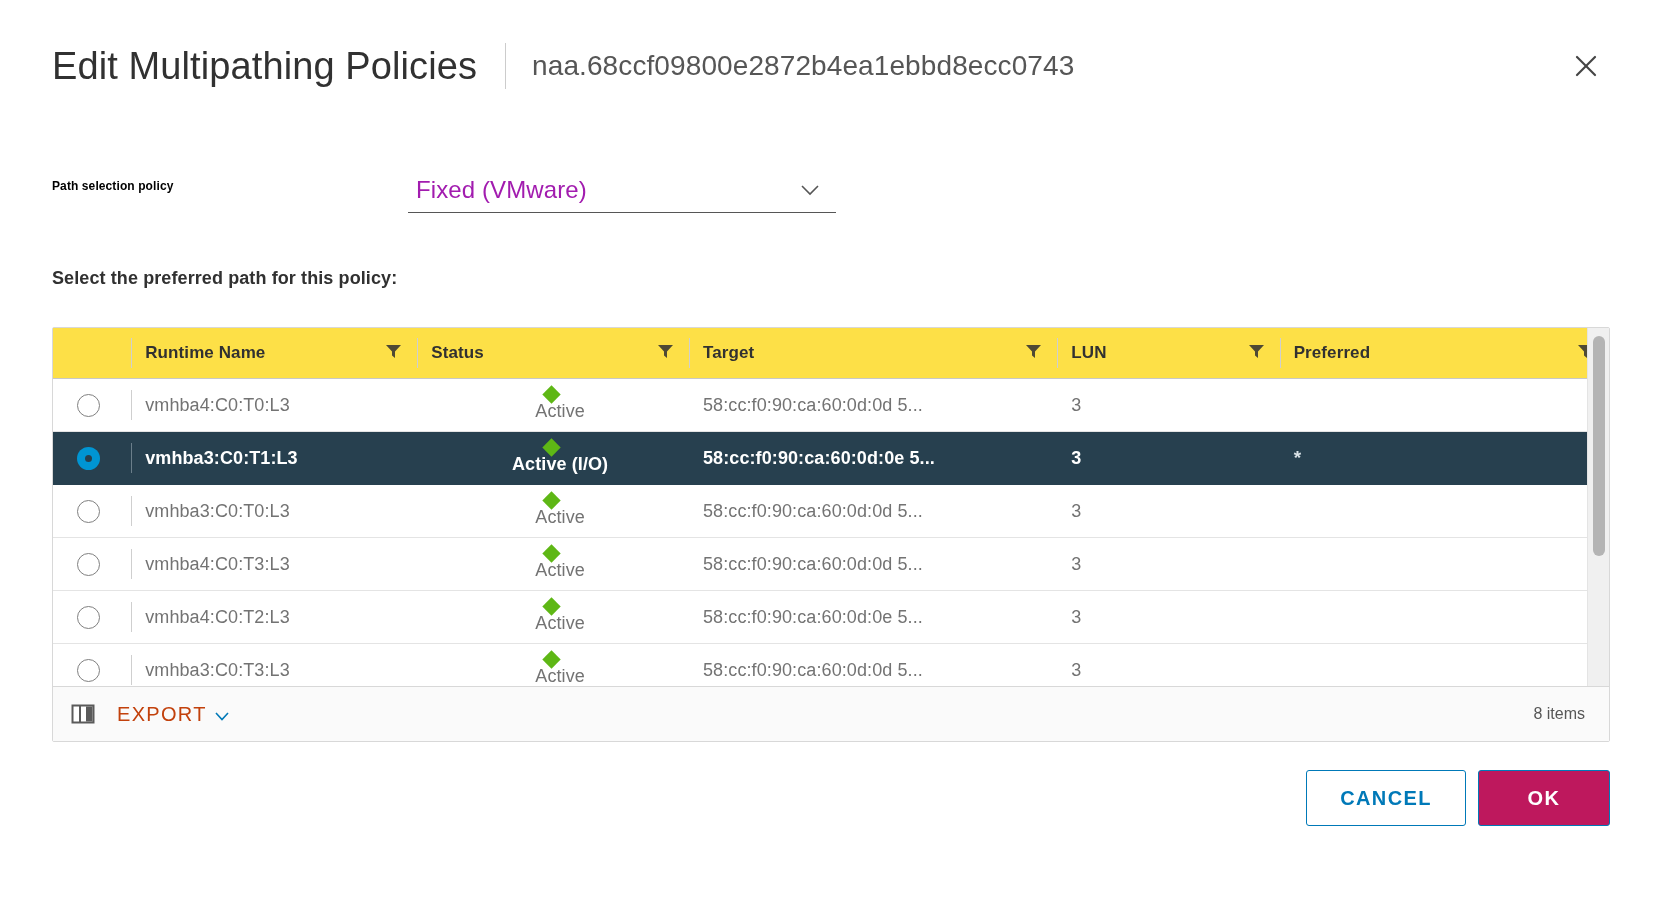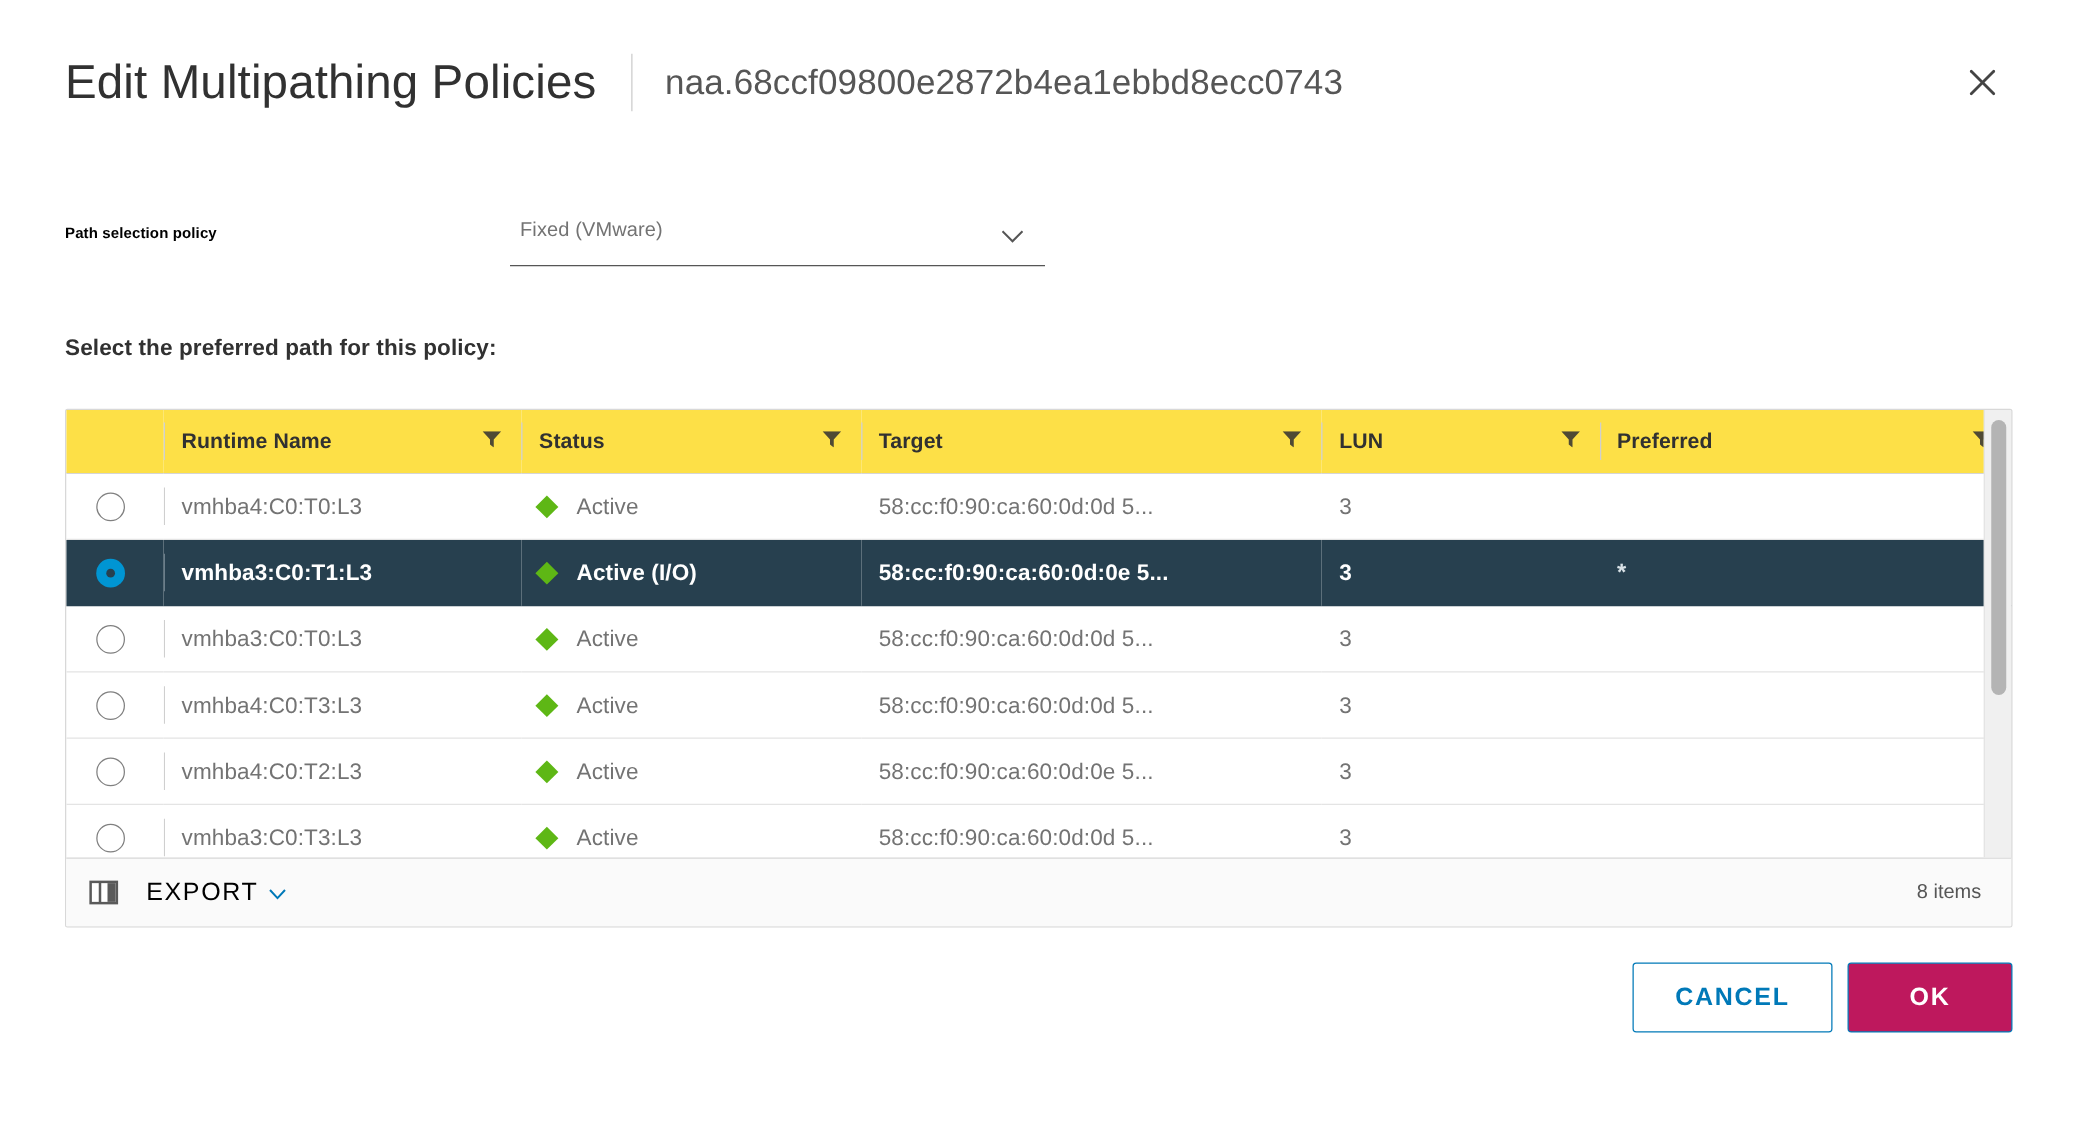--- a/index.html
+++ b/index.html
@@ -101,22 +101,22 @@
     letter-spacing: 0.1px;
   }
   .select-wrap {
     position: relative;
     width: 428px;
     border-bottom: 1px solid #565656;
     height: 42px;
     cursor: pointer;
   }
   .select-value {
-    font-size: 16px;
-    color: #737373;
+    font-size: 24px;
+    color: #a21caf;
     padding: 6px 0 0 8px;
     letter-spacing: 0.1px;
   }
   .select-caret {
     position: absolute;
     right: 16px;
     top: 12px;
   }
 
   
@@ -247,20 +247,21 @@
     height: 7px;
     margin: -3.5px 0 0 -3.5px;
     border-radius: 50%;
     background: #27404f;
   }
 
   .status-cell {
     display: flex;
     align-items: center;
     padding-left: 14px;
+    flex-direction: column;
   }
   .diamond {
     width: 13px;
     height: 13px;
     background: #5eb715;
     transform: rotate(45deg);
     margin-right: 17px;
     flex: 0 0 auto;
   }
   .pref-star {
@@ -296,21 +297,21 @@
     height: 54px;
     display: flex;
     align-items: center;
     border-top: 1px solid #d8d8d8;
     background: #fafafa;
     padding: 0 24px 0 18px;
   }
   .col-toggle-icon { cursor: pointer; display: flex; align-items: center; }
   .export-link {
     margin-left: 22px;
-    color: #000000;
+    color: #c2410c;
     font-size: 20px;
     letter-spacing: 1.3px;
     cursor: pointer;
     display: flex;
     align-items: center;
   }
   .export-caret { margin-left: 8px; }
   .items-count {
     margin-left: auto;
     font-size: 16px;

